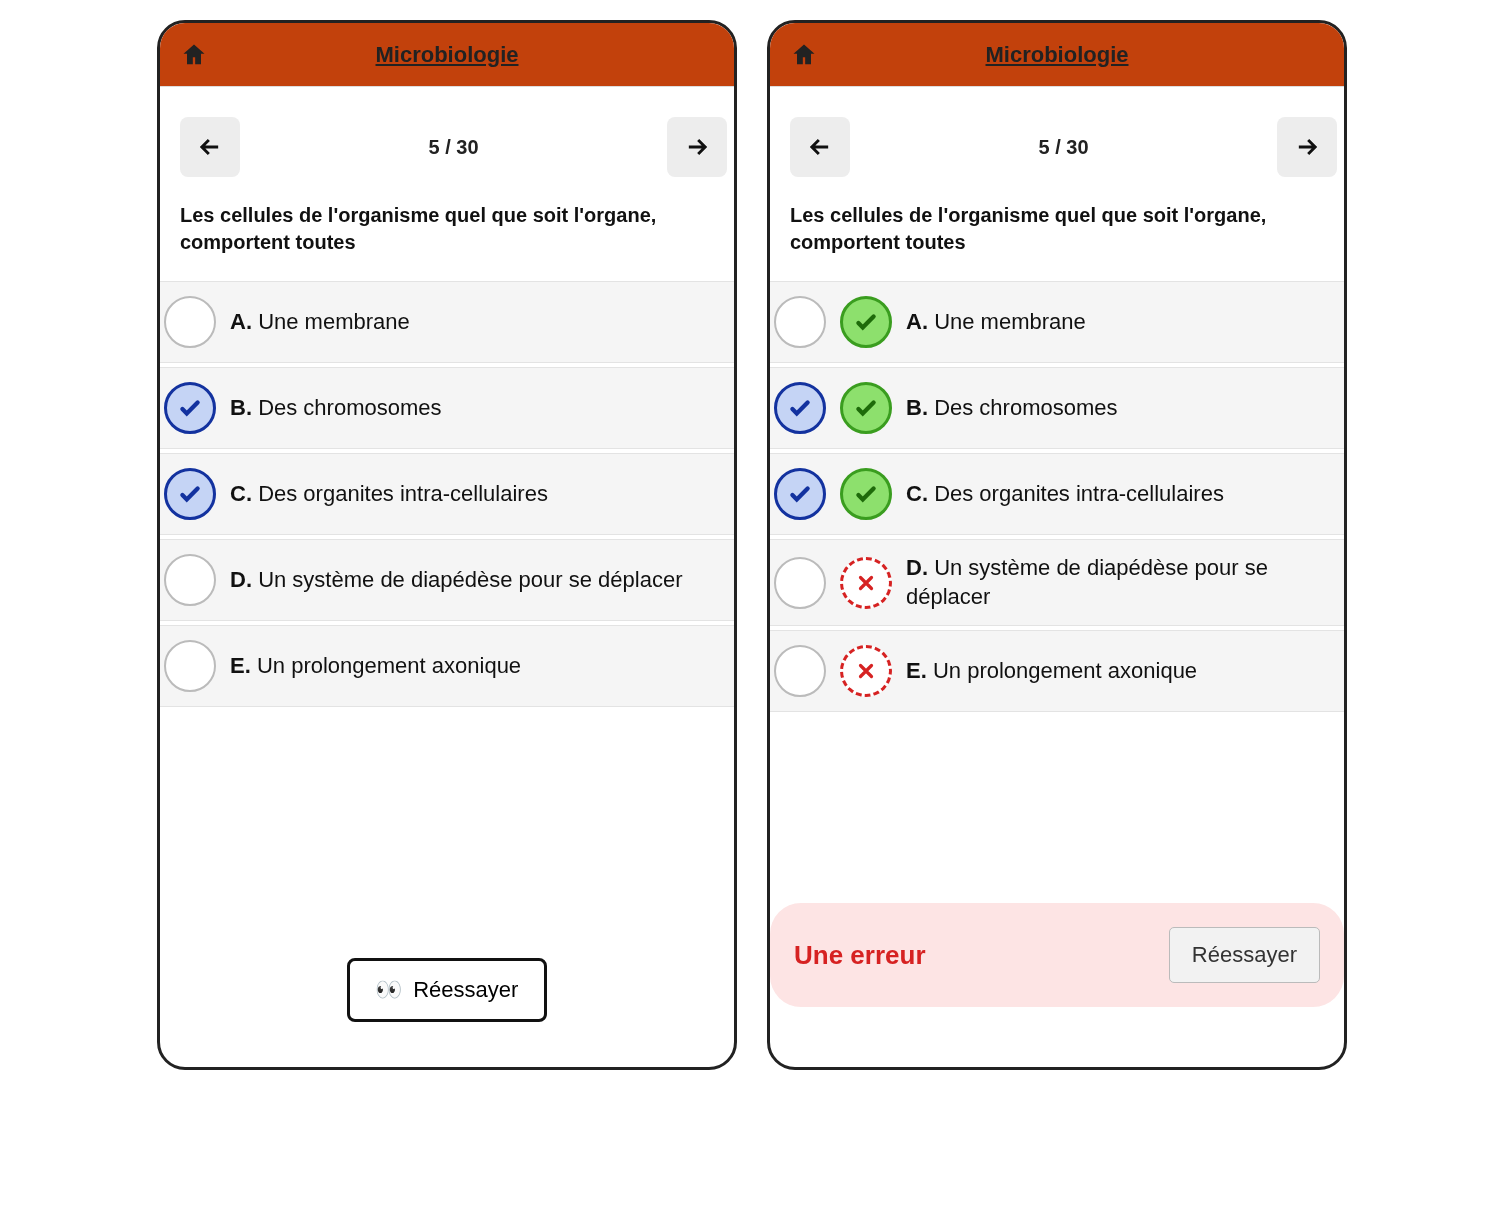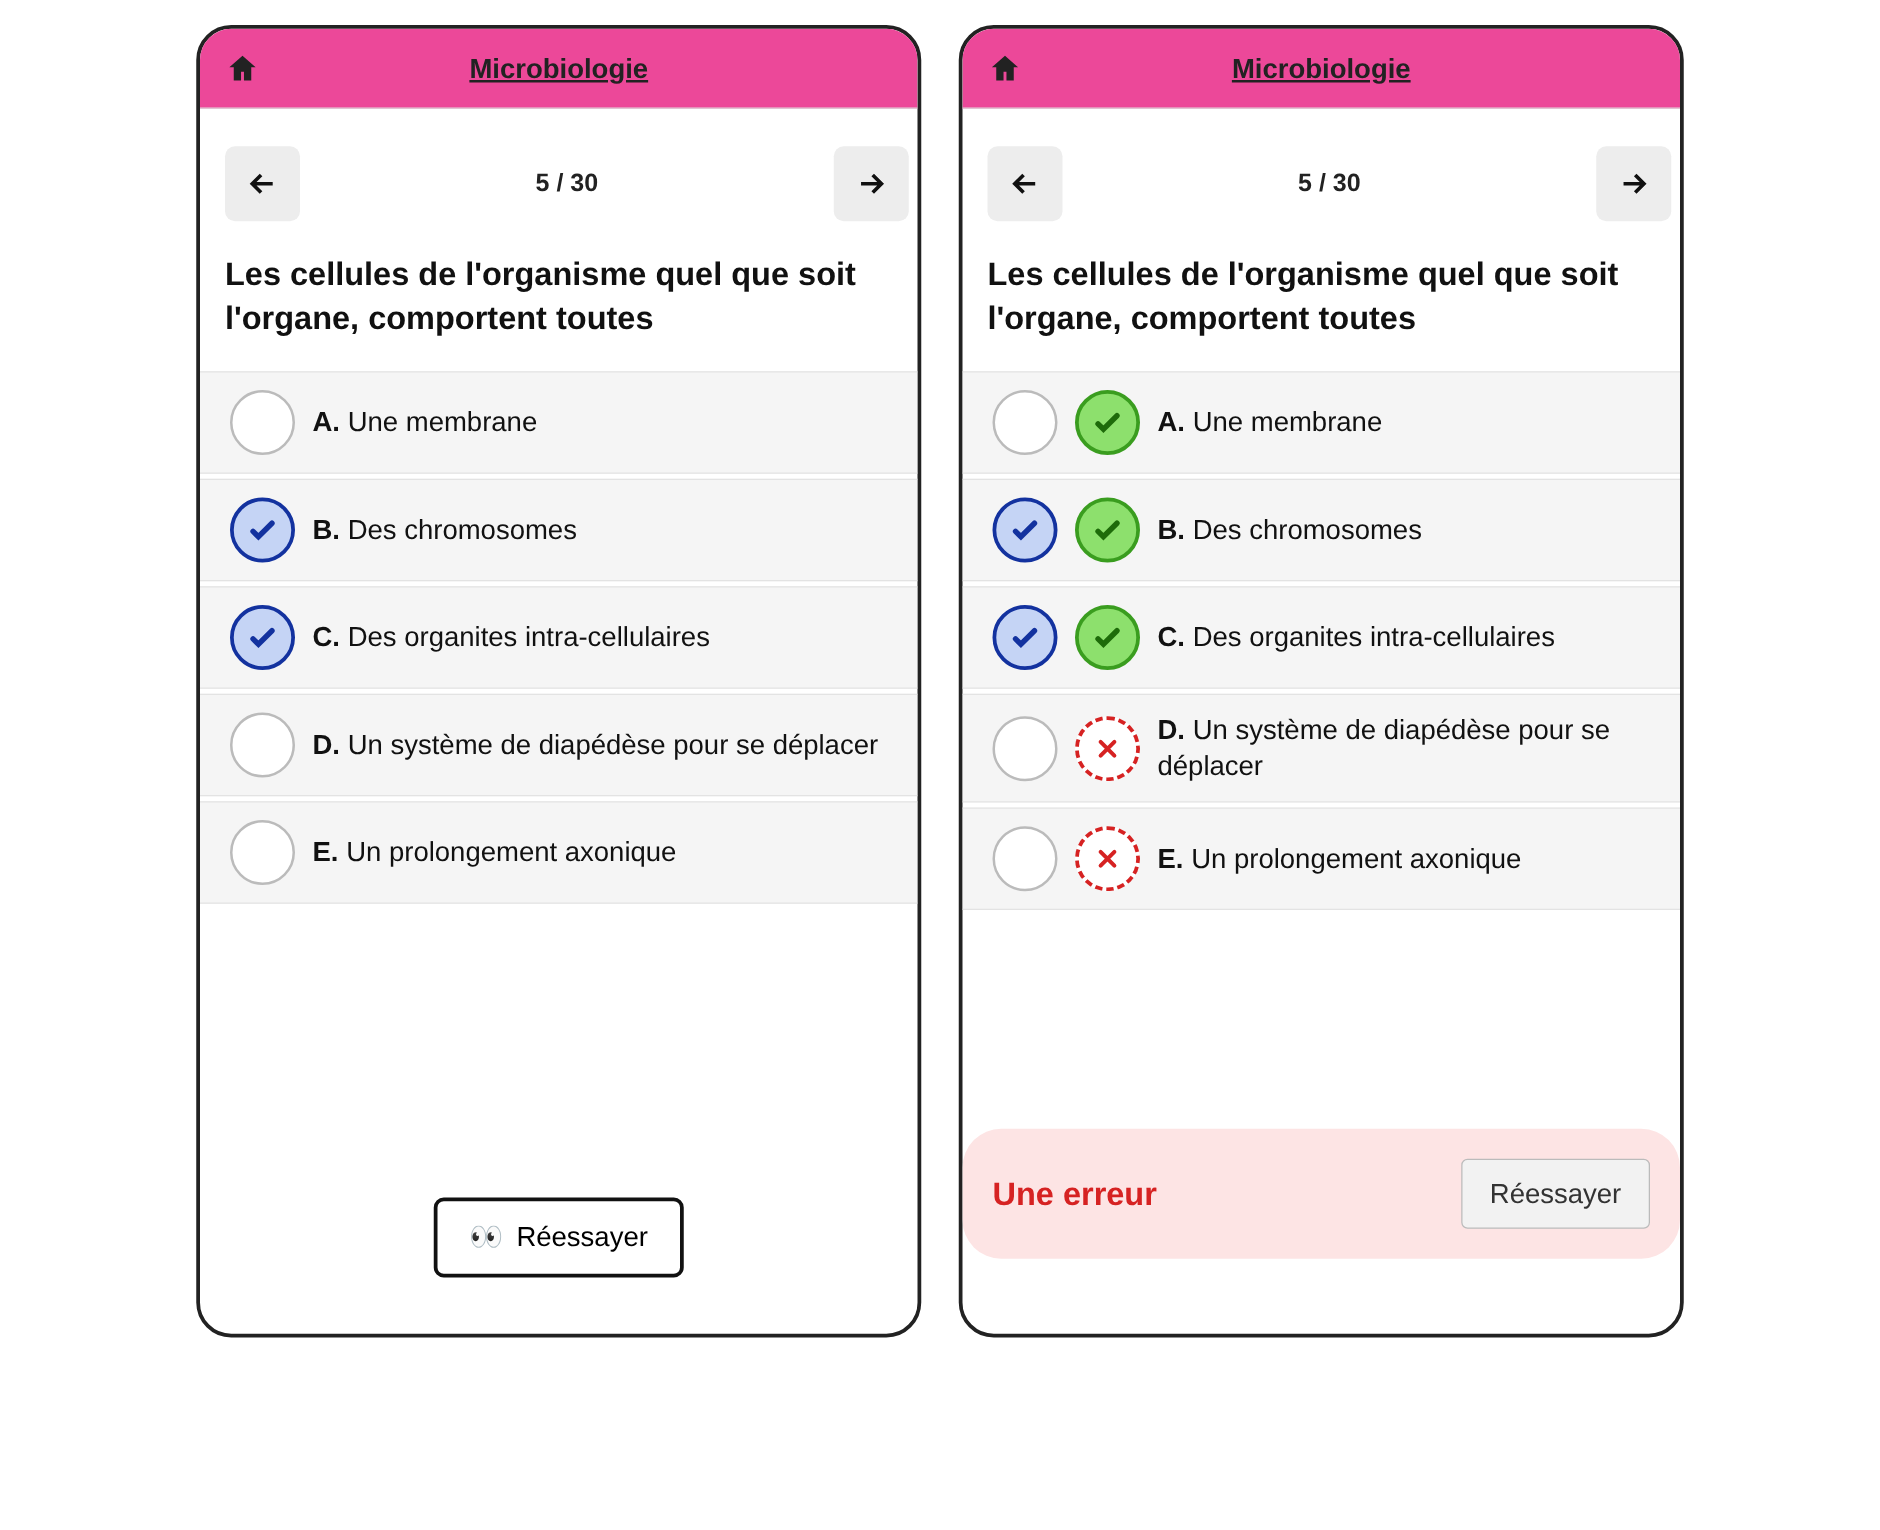--- a/index.html
+++ b/index.html
@@ -15,21 +15,21 @@
       width: 580px;
       height: 1050px;
       border: 3px solid #222;
       border-radius: 28px;
       overflow: hidden;
       display: flex;
       flex-direction: column;
       background: #fff;
     }
     .header {
-      background: #ec4899;
+      background: #c2410c;
       border-bottom: 1px solid #ddd;
       height: 64px;
       display: flex;
       align-items: center;
       padding: 0 20px;
       position: relative;
     }
     .home-icon {
       width: 28px;
       height: 28px;
@@ -62,34 +62,34 @@
       cursor: pointer;
     }
     .nav-btn svg { width: 28px; height: 28px; }
     .counter {
       font-size: 20px;
       font-weight: 700;
       color: #222;
     }
     .question {
       padding: 0 20px 25px 20px;
-      font-size: 26px;
+      font-size: 20px;
       font-weight: 700;
       line-height: 1.35;
       color: #111;
     }
     .options {
       display: flex;
       flex-direction: column;
     }
     .option {
       background: #f5f5f5;
       border-top: 1px solid #e3e3e3;
       border-bottom: 1px solid #e3e3e3;
-      padding: 14px 24px;
+      padding: 14px 4px;
       display: flex;
       align-items: center;
       gap: 14px;
       min-height: 76px;
       margin-bottom: 4px;
     }
     .circle {
       width: 52px;
       height: 52px;
       border-radius: 50%;

